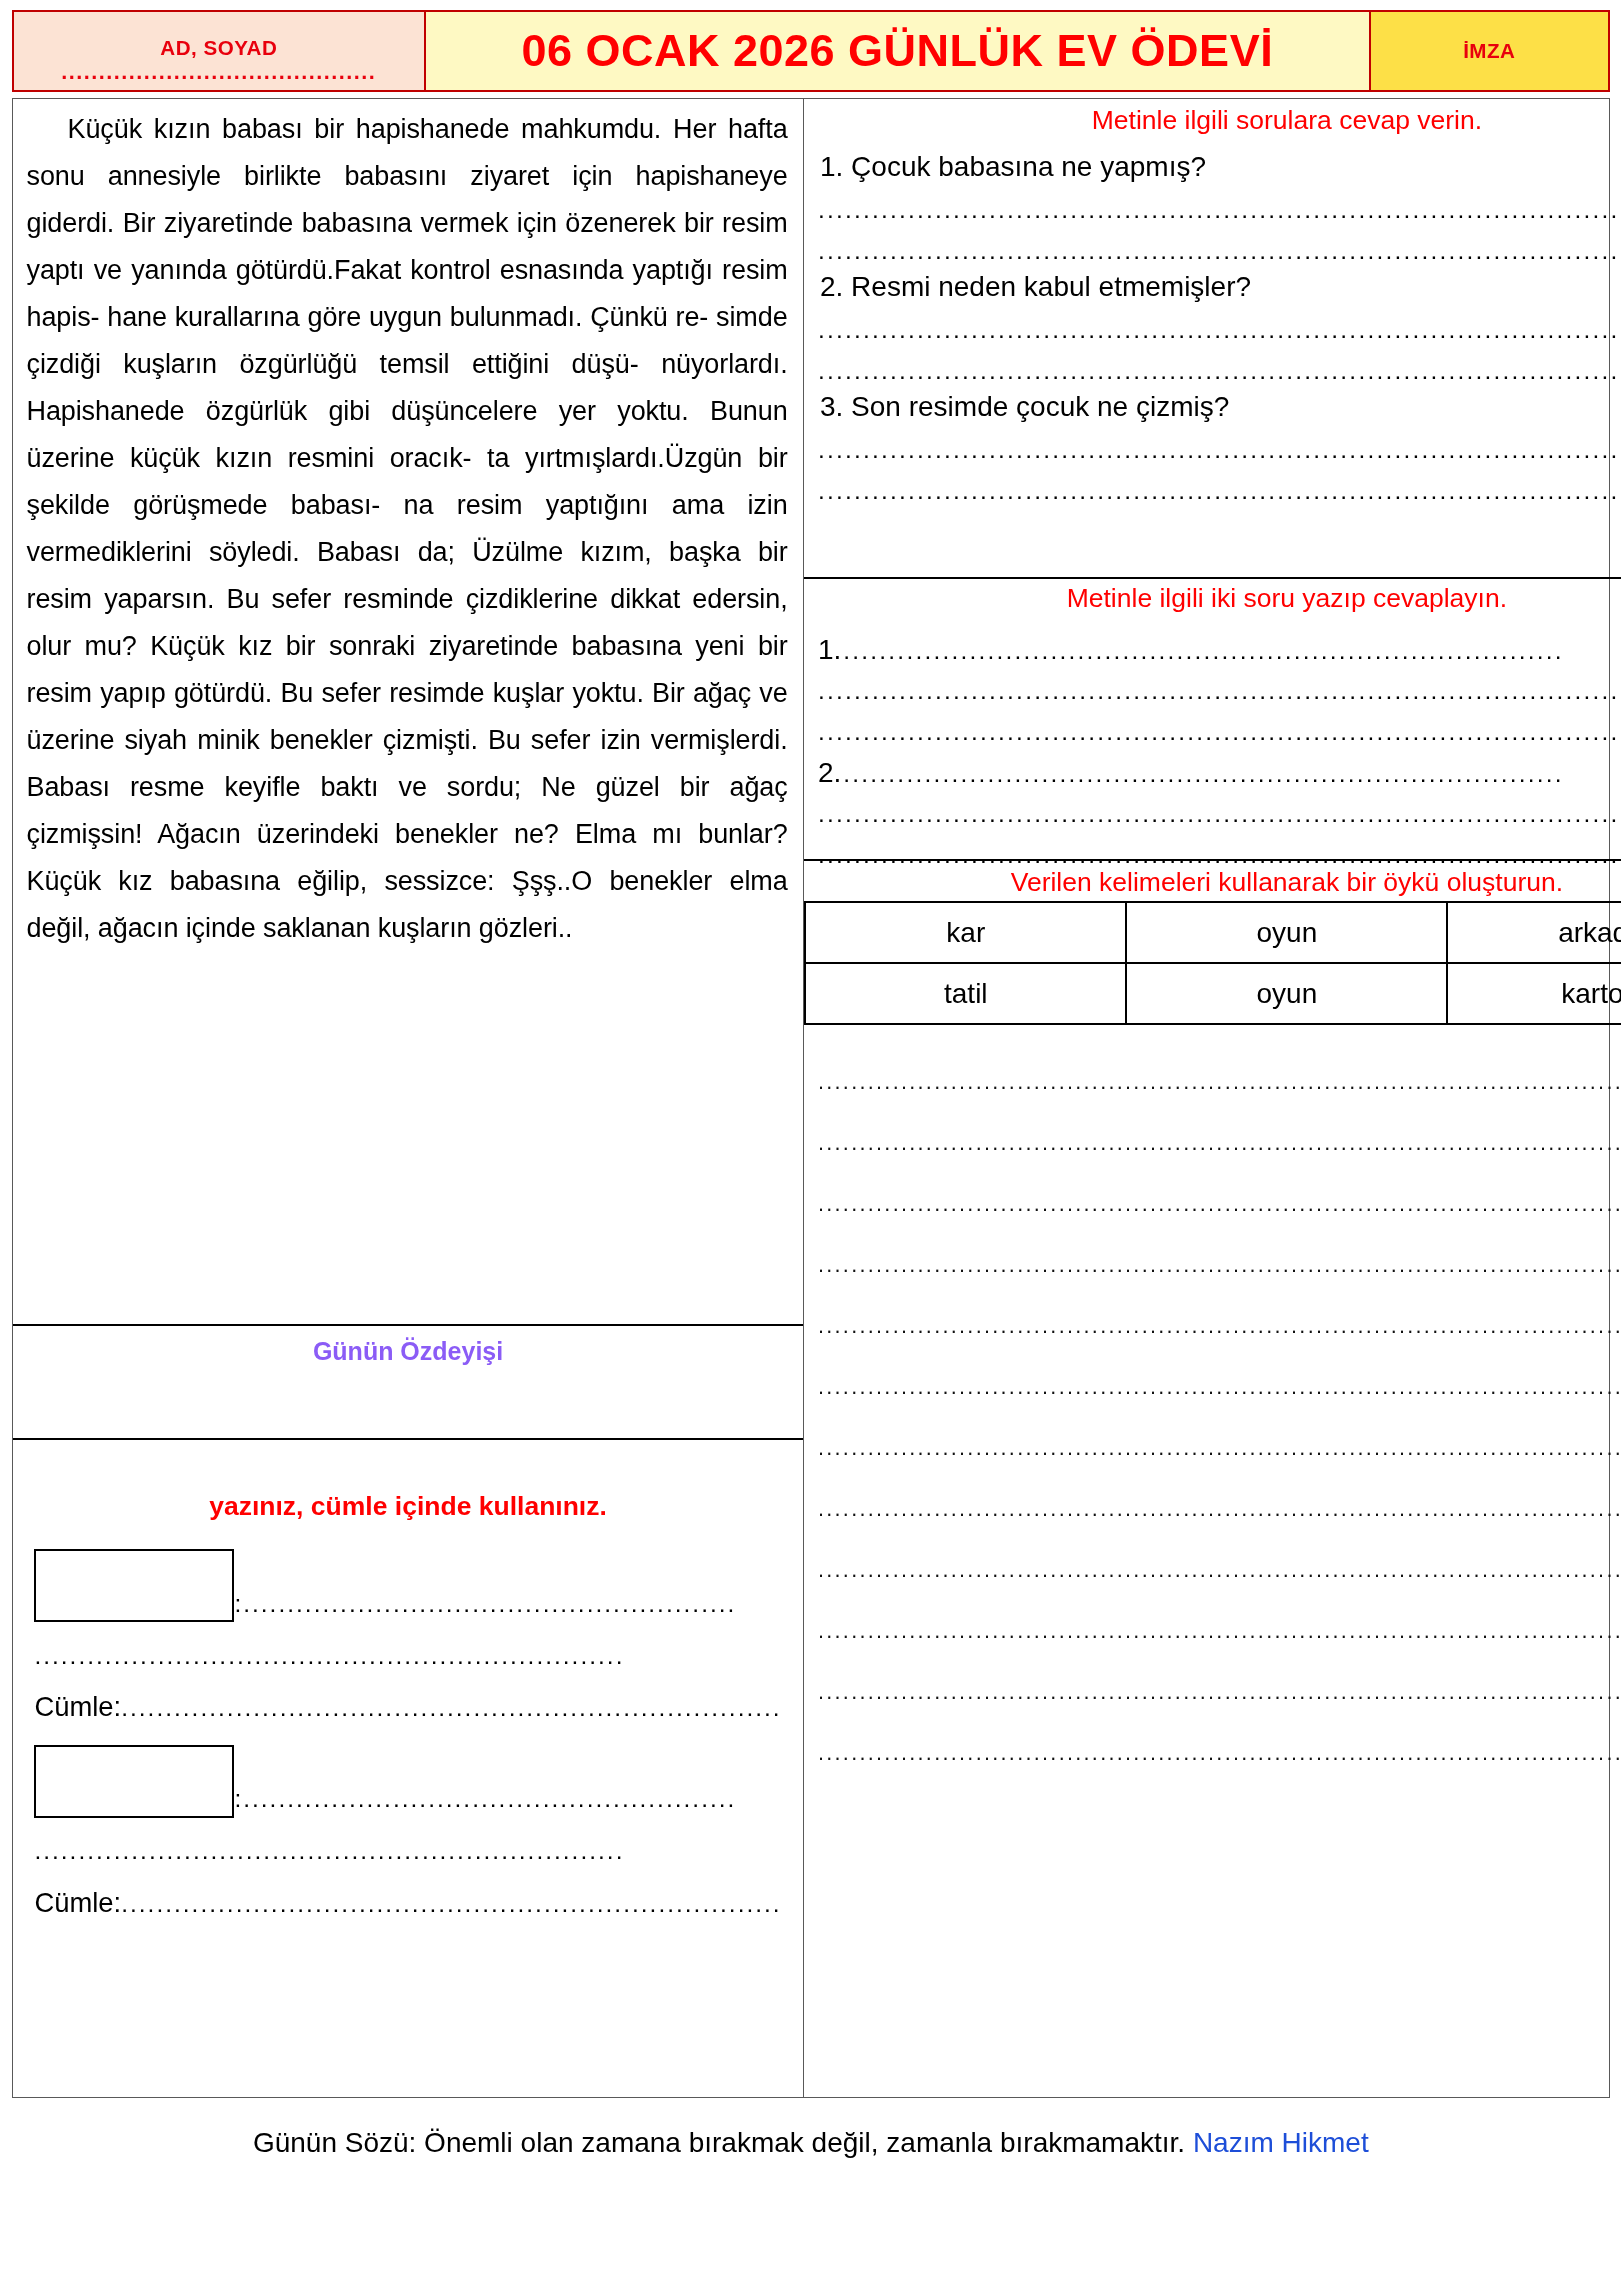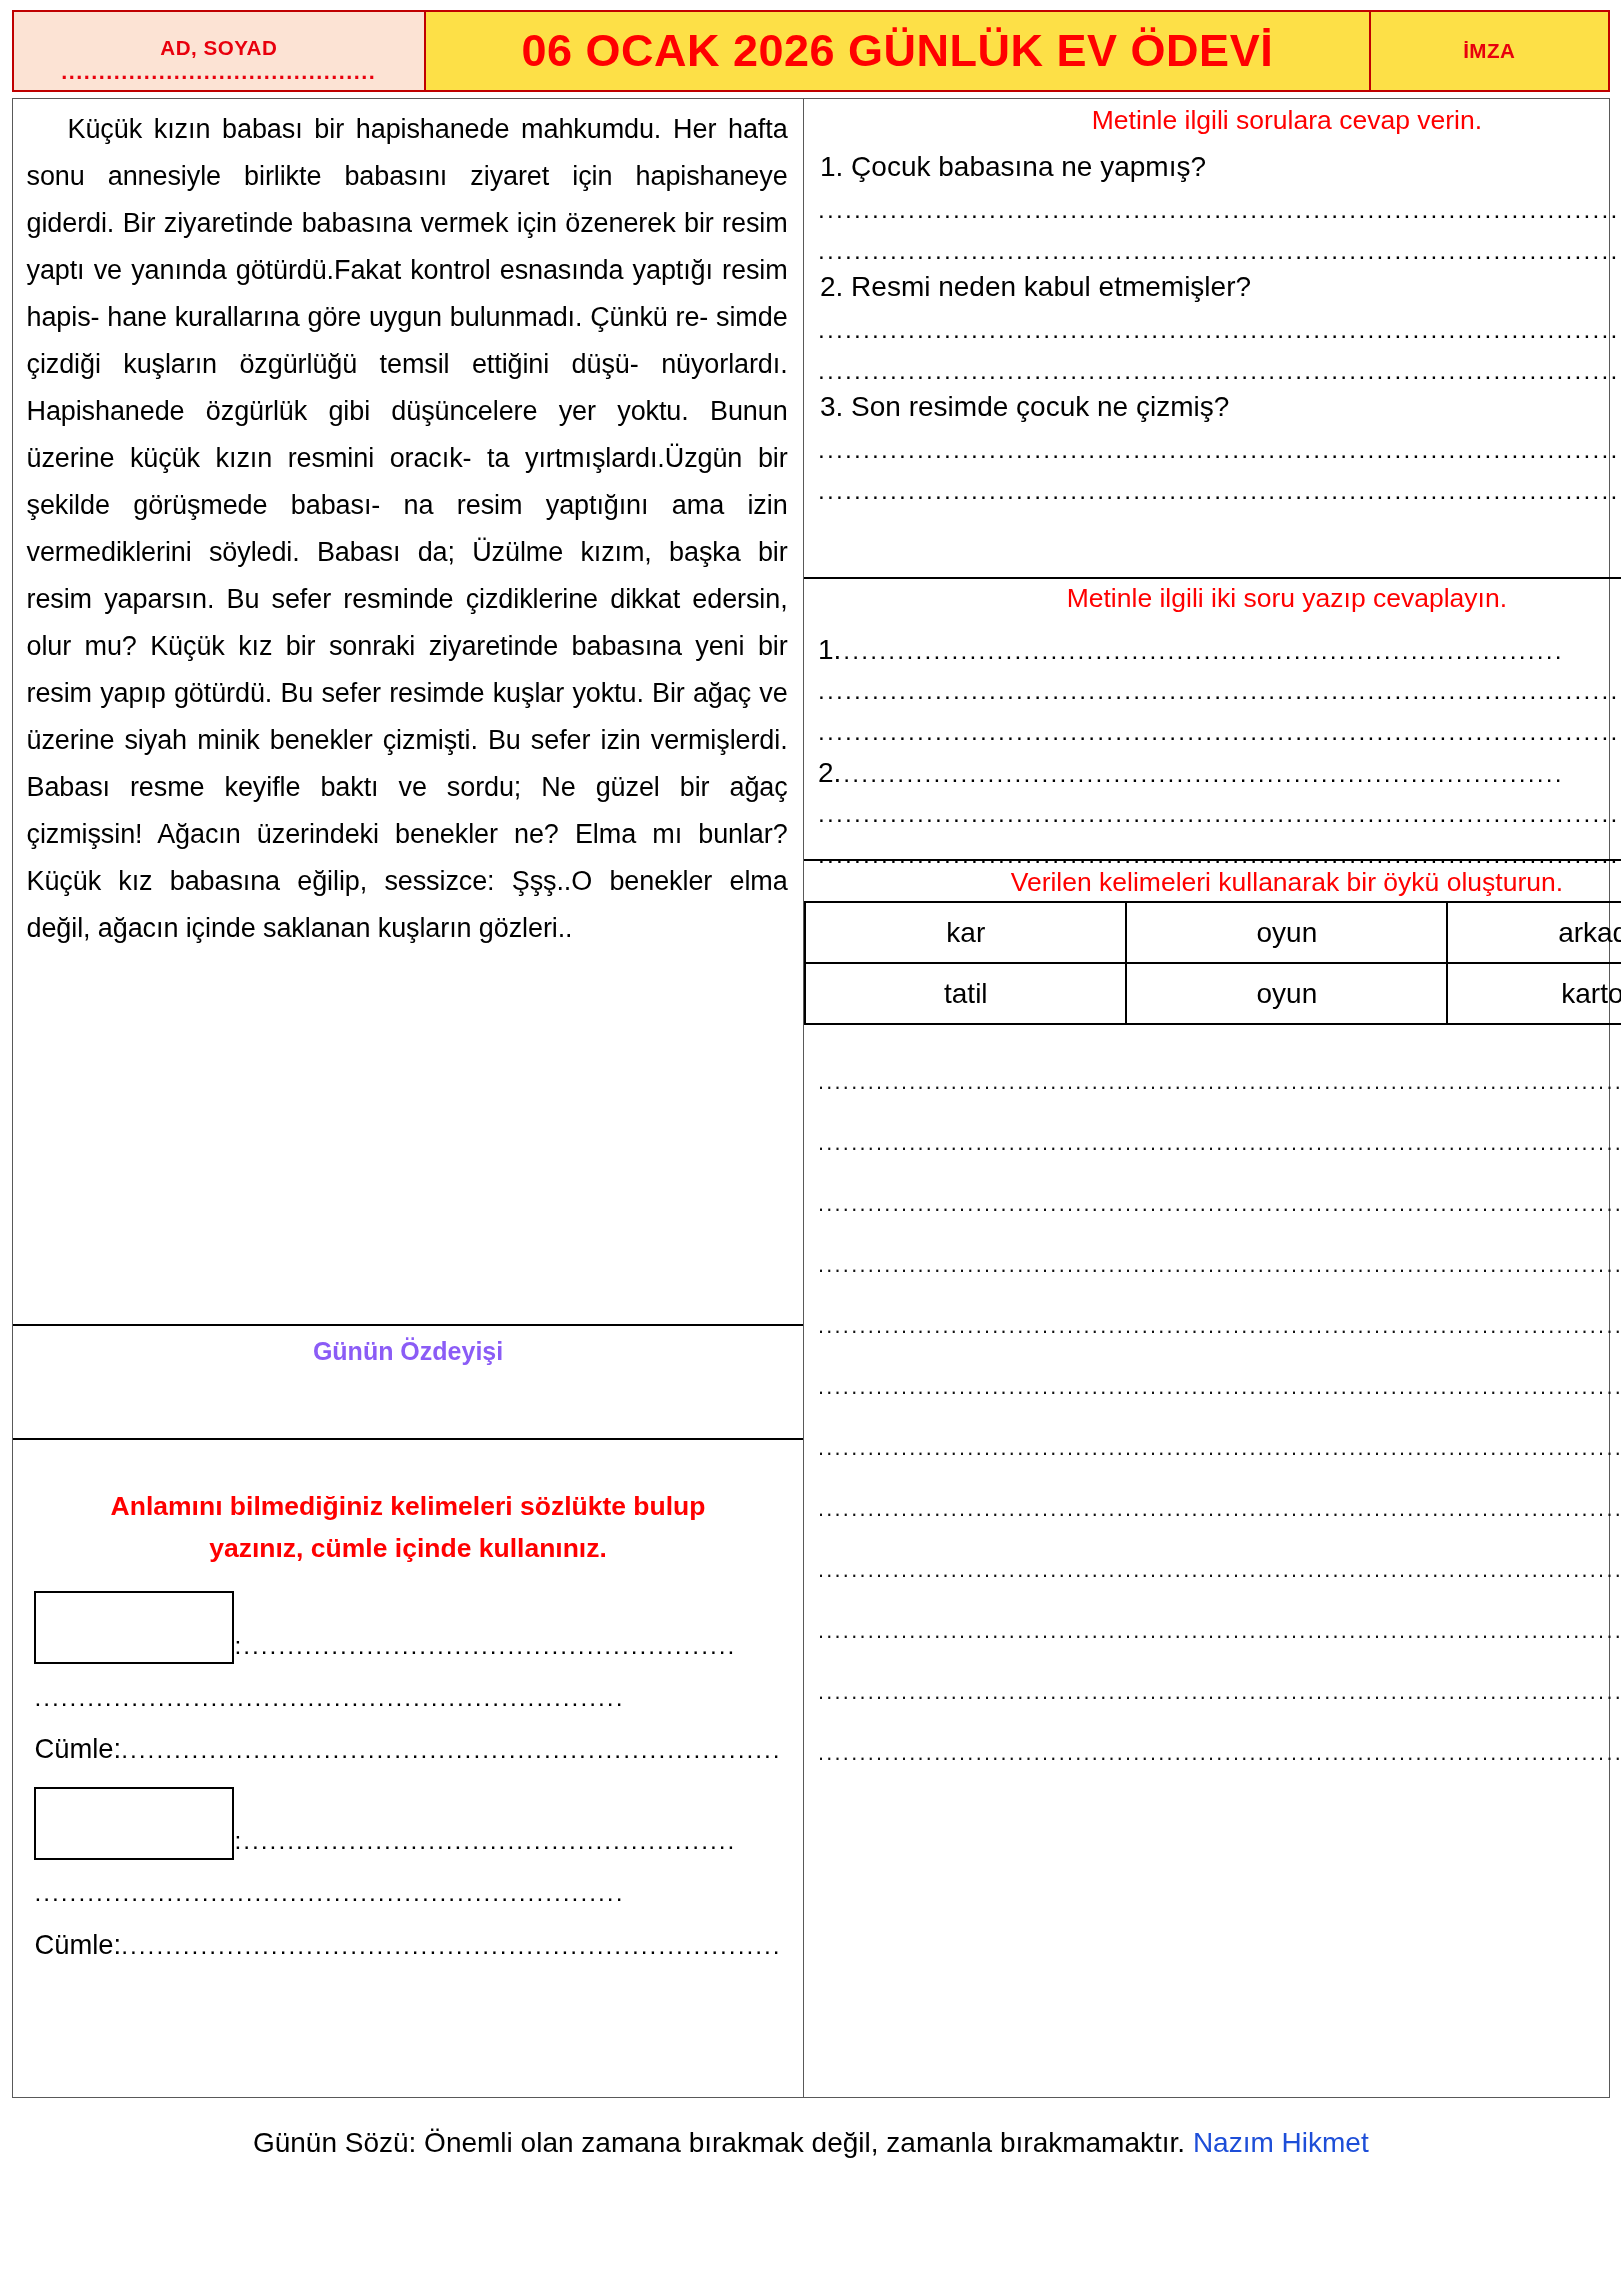--- a/index.html
+++ b/index.html
@@ -40,21 +40,21 @@
     justify-content: center;
   }
   .hdr-name {
     width: 412px;
     background: #fce3d4;
     border-right: 2.9px solid #c00000;
     padding-top: 13px;
   }
   .hdr-title {
     flex: 1;
-    background: #fde047;
+    background: #fef9c3;
     border-right: 2.9px solid #c00000;
   }
   .hdr-sign {
     width: 237px;
     background: #fde047;
   }
   .hdr-label {
     color: #e8000d;
     font-weight: bold;
     font-size: 20.6px;
@@ -335,21 +335,20 @@
         <span>Küçük kız babasına eğilip, sessizce: Şşş..O benekler</span>
         <span>elma değil, ağacın içinde saklanan kuşların gözleri..</span>
       </div>
 
       <div class="ozdeyis">
         <div class="red-head">Günün Özdeyişi</div>
       </div>
 
       <div class="vocab-wrap">
         <div class="vocab-title">
-          <div>Anlamını bilmediğiniz kelimeleri sözlükte bulup</div>
           <div>yazınız, cümle içinde kullanınız.</div>
         </div>
 
         <div class="vocab-block">
           <div class="vocab-row1">
             <div class="wordbox"></div>
             <div class="dotline">:........................................................</div>
           </div>
           <div class="vocab-dots-full">...................................................................</div>
           <div class="cumle-row">

